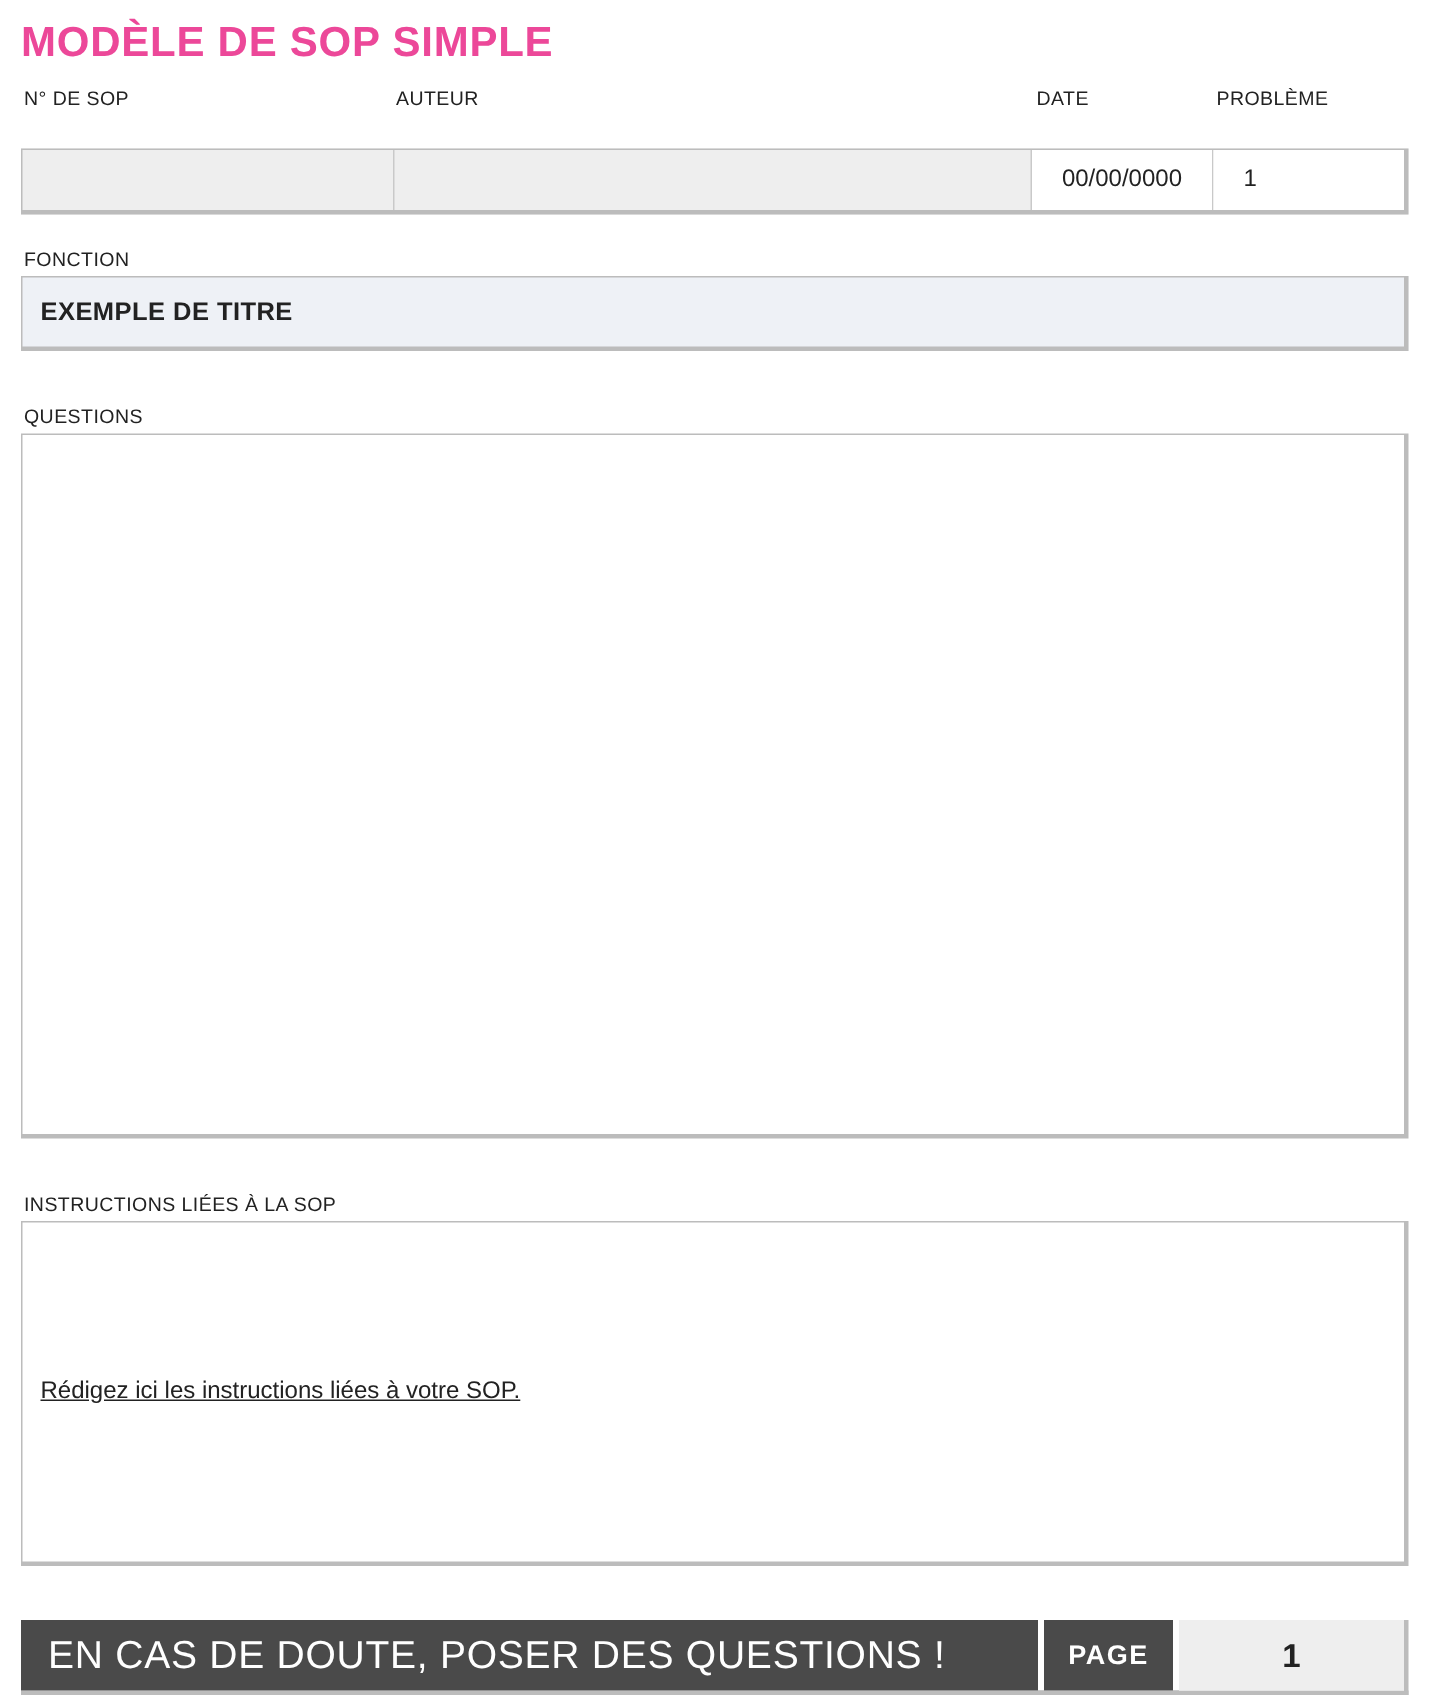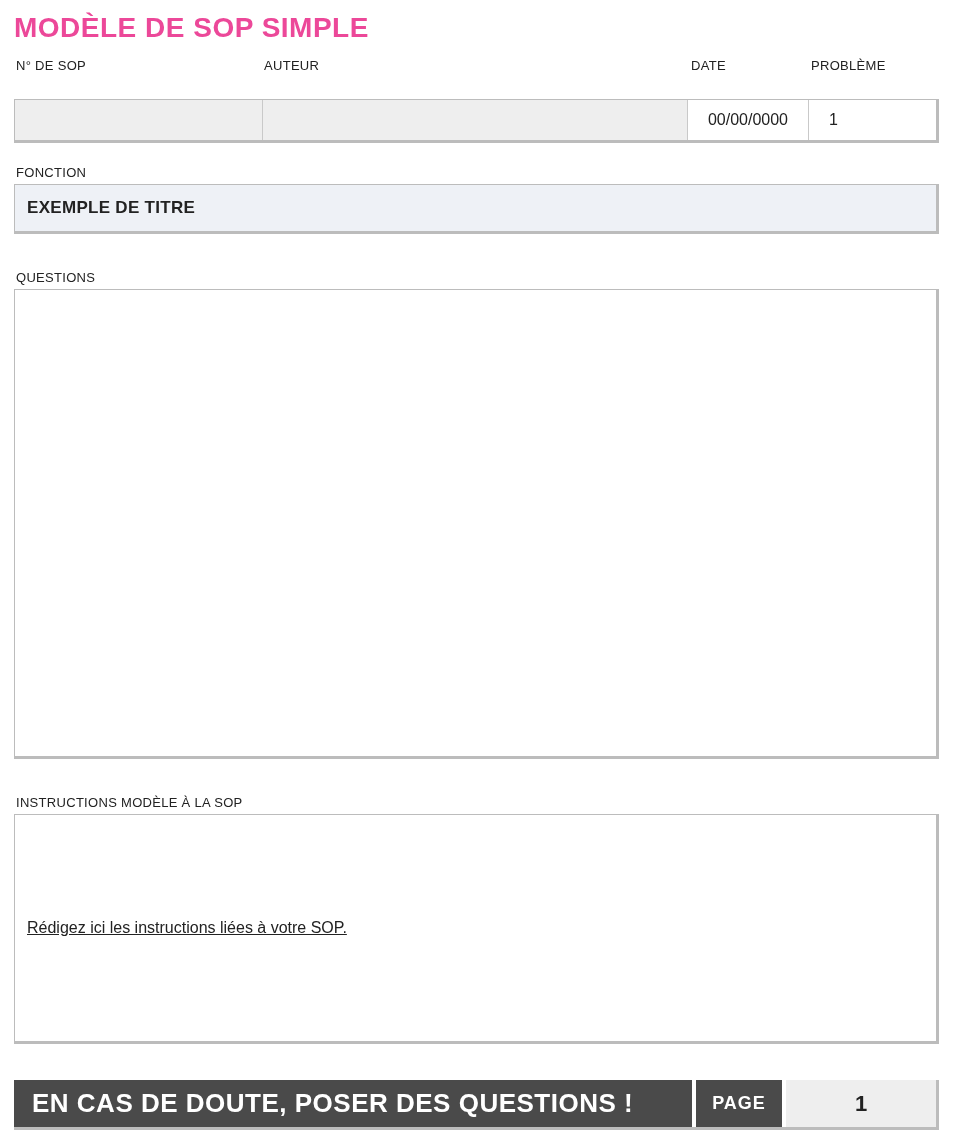--- a/index.html
+++ b/index.html
@@ -93,21 +93,21 @@
     align-items: stretch;
     margin-top: 26px;
     border-bottom: 3px solid #bcbcbc;
     border-right: 3px solid #bcbcbc;
   }
   .footer-msg {
     flex: 1 1 auto;
     background: #4a4a4a;
     color: #ffffff;
     font-size: 26px;
-    font-weight: 700;
+    font-weight: 400;
     letter-spacing: 0.5px;
     padding: 8px 18px;
     border-right: 4px solid #ffffff;
     display: flex;
     align-items: center;
   }
   .footer-page-lbl {
     flex: 0 0 90px;
     background: #4a4a4a;
     color: #ffffff;
@@ -166,21 +166,21 @@
 </div>
 
 <div class="section">
   <div class="label">QUESTIONS</div>
   <div class="box contexte-box">
     <span></span>
   </div>
 </div>
 
 <div class="section">
-  <div class="label">INSTRUCTIONS MODÈLE À LA SOP</div>
+  <div class="label">INSTRUCTIONS LIÉES À LA SOP</div>
   <div class="box instr-box">
     <span>Rédigez ici les instructions liées à votre SOP.</span>
   </div>
 </div>
 
 <div class="footer">
   <div class="footer-msg">EN CAS DE DOUTE, POSER DES QUESTIONS !</div>
   <div class="footer-page-lbl">PAGE</div>
   <div class="footer-page-num">1</div>
 </div>

